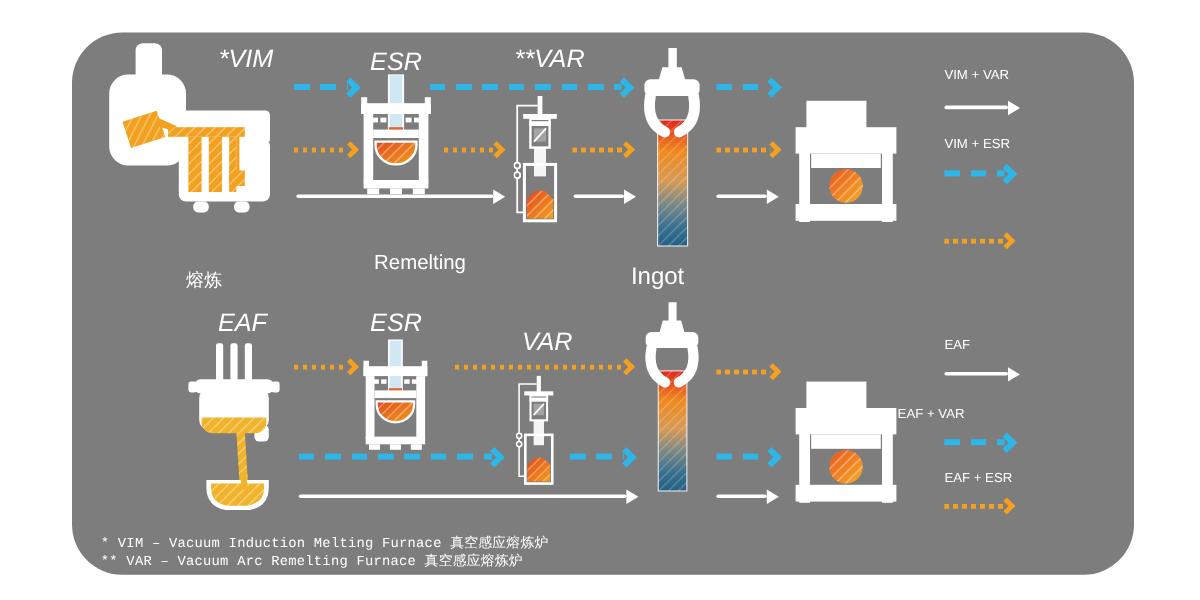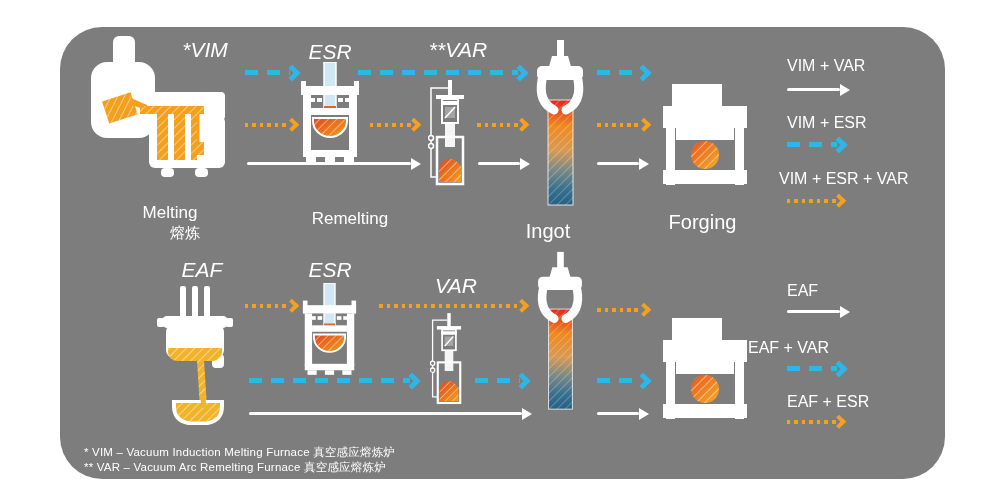--- a/index.html
+++ b/index.html
@@ -5,22 +5,22 @@
   html,body{margin:0;padding:0;background:#fff;}
   .canvas{position:relative;width:1000px;height:500px;background:#fff;overflow:hidden;
           font-family:"Liberation Sans",sans-serif;}
   .panel{position:absolute;left:60px;top:27px;width:885px;height:452px;
          background:#7d7d7d;border-radius:42px;}
   .lbl{position:absolute;color:#fff;white-space:nowrap;}
   .stage{font-style:italic;font-size:21px;text-align:center;}
   .cap{font-size:17px;text-align:center;}
   .zh{font-size:15px;text-align:center;}
   .big{font-size:20px;text-align:center;}
-  .leg{font-size:16px;}
-  .fnote{font-size:11.5px;letter-spacing:.2px;}
+  .leg{font-size:11px;}
+  .fnote{font-size:11.5px;letter-spacing:.2px;font-family:Liberation Mono, monospace;}
   .icon{position:absolute;}
   
   .ar{position:absolute;}
   .ar-white{height:3px;background:#fff;border-radius:2px;}
   .ar-white::after{content:"";position:absolute;left:100%;top:50%;margin-top:-6px;
     border-left:10px solid #fff;border-top:6px solid transparent;border-bottom:6px solid transparent;}
   .ar-cyan{height:5px;background:repeating-linear-gradient(90deg,#2cb7e8 0,#2cb7e8 13px,transparent 13px,transparent 22px);}
   .ar-cyan::after{content:"";position:absolute;left:100%;top:50%;width:7px;height:7px;
     border-top:5px solid #2cb7e8;border-right:5px solid #2cb7e8;transform:translate(-4px,-6px) rotate(45deg);}
   .ar-orange{height:4px;background:repeating-linear-gradient(90deg,#f5a01e 0,#f5a01e 3.5px,transparent 3.5px,transparent 7.5px);}
@@ -237,31 +237,28 @@
   <div class="ar ar-white" style="left:249px;top:412px;width:273px"></div>
   <div class="ar ar-white" style="left:597px;top:412px;width:42px"></div>
 
   <span class="lbl stage" style="left:165px;top:38px;width:80px">*VIM</span>
   <span class="lbl stage" style="left:290px;top:40px;width:80px">ESR</span>
   <span class="lbl stage" style="left:418px;top:38px;width:80px">**VAR</span>
   <span class="lbl stage" style="left:162px;top:258px;width:80px">EAF</span>
   <span class="lbl stage" style="left:290px;top:258px;width:80px">ESR</span>
   <span class="lbl stage" style="left:416px;top:274px;width:80px">VAR</span>
 
-  <span class="lbl cap" style="left:110px;top:203px;width:120px">Melting</span>
-  <span class="lbl zh" style="left:125px;top:224px;width:120px">熔炼</span>
+  <span class="lbl zh" style="left:110px;top:224px;width:120px">熔炼</span>
   <span class="lbl cap" style="left:290px;top:209px;width:120px">Remelting</span>
   <span class="lbl big" style="left:508px;top:220px;width:80px">Ingot</span>
-  <span class="lbl big" style="left:655px;top:211px;width:95px">Forging</span>
 
   <span class="lbl leg" style="left:787px;top:57px">VIM + VAR</span>
   <div class="ar ar-white" style="left:787px;top:88px;width:53px"></div>
   <span class="lbl leg" style="left:787px;top:114px">VIM + ESR</span>
   <div class="ar ar-cyan" style="left:787px;top:142px;width:50px"></div>
-  <span class="lbl leg" style="left:779px;top:170px">VIM + ESR + VAR</span>
   <div class="ar ar-orange" style="left:787px;top:199px;width:50px"></div>
 
   <span class="lbl leg" style="left:787px;top:282px">EAF</span>
   <div class="ar ar-white" style="left:787px;top:310px;width:53px"></div>
   <span class="lbl leg" style="left:748px;top:339px">EAF + VAR</span>
   <div class="ar ar-cyan" style="left:787px;top:366px;width:50px"></div>
   <span class="lbl leg" style="left:787px;top:393px">EAF + ESR</span>
   <div class="ar ar-orange" style="left:787px;top:420px;width:50px"></div>
 
   <span class="lbl fnote" style="left:84px;top:445px">*  VIM – Vacuum Induction Melting Furnace 真空感应熔炼炉</span>

